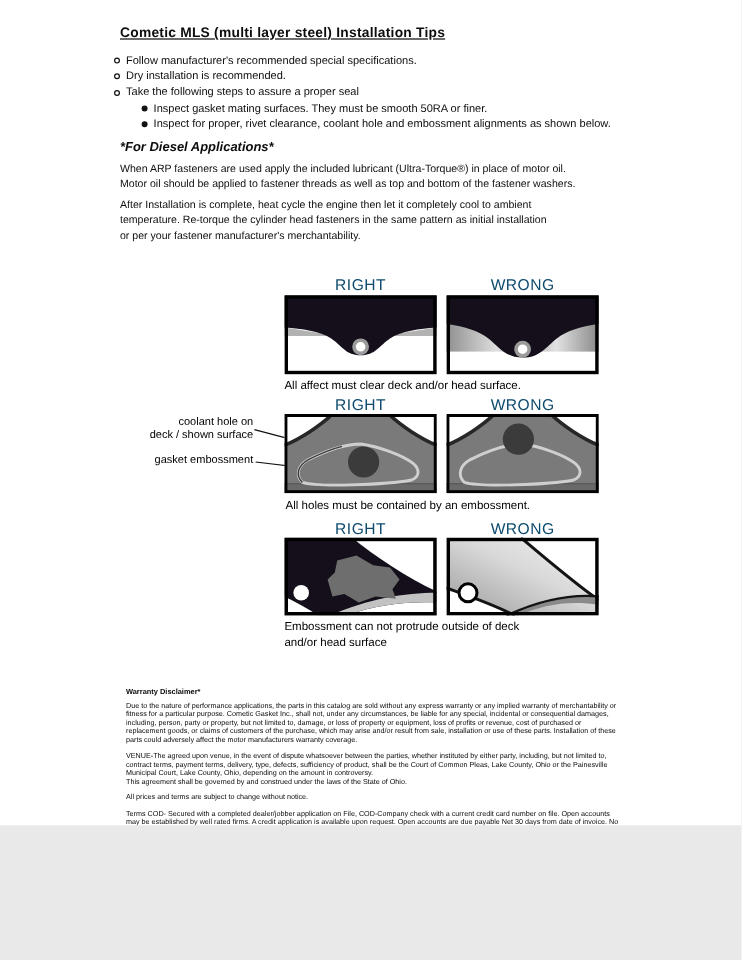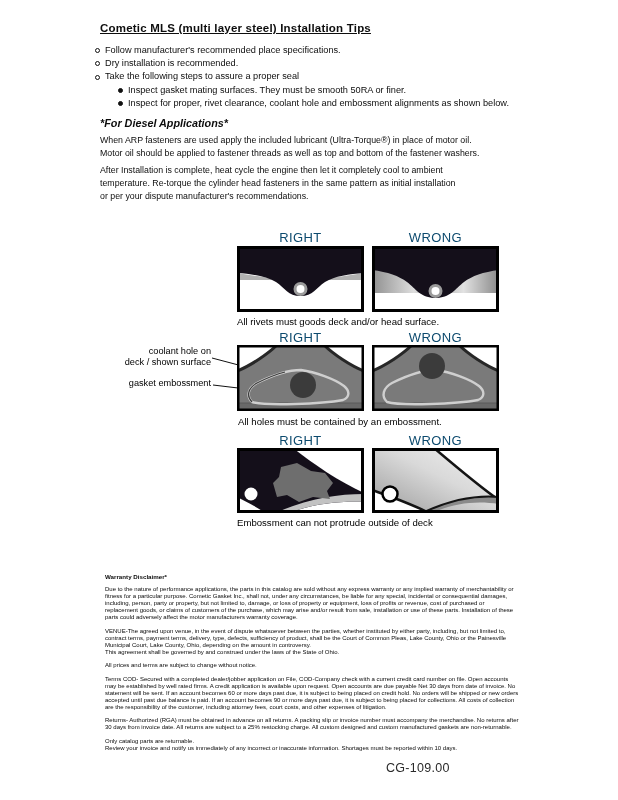--- a/index.html
+++ b/index.html
@@ -1,17 +1,17 @@
 <!DOCTYPE html>
 <html><head>
 <meta charset="utf-8">
 <style>
   html,body{margin:0;padding:0;background:#e9e9e9;}
   .page{
-    position:relative;width:618px;height:800px;margin:0 auto;background:#ffffff;
+    position:relative;width:618px;height:688px;margin:0 auto;background:#ffffff;
     font-family:"Liberation Sans", sans-serif;color:#0d0d0d;overflow:hidden;
   }
   .abs{position:absolute;}
   .title{
     left:100px;top:22px;font-size:11.5px;font-weight:bold;text-decoration:underline;
     letter-spacing:.2px;white-space:nowrap;
   }
   .tips{left:95px;top:44px;font-size:9.2px;line-height:13.2px;}
   .tip-line{white-space:nowrap;display:flex;align-items:center;}
   .dot{display:inline-block;width:3px;height:3px;border:1px solid #111;border-radius:50%;margin-right:5px;flex:0 0 auto;}
@@ -36,21 +36,21 @@
 </head>
 <body>
 
 <div class="page">
 
   <div class="abs title">Cometic MLS (multi layer steel) Installation Tips</div>
 
   <div class="abs tips">
     <div class="tip-line">
       <span class="dot"></span>
-      <span>Follow manufacturer's recommended place specifications.</span>
+      <span>Follow manufacturer's recommended special specifications.</span>
     </div>
     <div class="tip-line">
       <span class="dot"></span>
       <span>Dry installation is recommended.</span>
     </div>
     <div class="tip-line">
       <span class="dot"></span>
       <span>Take the following steps to assure a proper seal</span>
     </div>
     <div class="tip-line sub">
@@ -64,21 +64,21 @@
   </div>
 
   <div class="abs diesel-h">*For Diesel Applications*</div>
   <div class="abs para p1">
     <div>When ARP fasteners are used apply the included lubricant (Ultra-Torque®) in place of motor oil.</div>
     <div>Motor oil should be applied to fastener threads as well as top and bottom of the fastener washers.</div>
   </div>
   <div class="abs para p2">
     <div>After Installation is complete, heat cycle the engine then let it completely cool to ambient</div>
     <div>temperature. Re-torque the cylinder head fasteners in the same pattern as initial installation</div>
-    <div>or per your dispute manufacturer's recommendations.</div>
+    <div>or per your fastener manufacturer's merchantability.</div>
   </div>
 
   <div class="abs dlab" style="left:237px;top:230px;">RIGHT</div>
   <div class="abs dlab" style="left:372px;top:230px;">WRONG</div>
 
   <svg class="abs" style="left:237px;top:246px;" width="127" height="66" viewBox="0 0 127 66">
     <rect x="0" y="0" width="127" height="66" fill="#ffffff"></rect>
     <polygon points="0,27 46,34 0,34" fill="#b2b2b2"></polygon>
     <polygon points="127,27 81,34 127,34" fill="#b2b2b2"></polygon>
     <path d="M0,0 H127 V27 C112,28 98,30 88,36 C79,42 76,50 63.5,50 C51,50 48,42 39,36 C29,30 15,28 0,27 Z" fill="#140f1a"></path>
@@ -96,21 +96,21 @@
         <stop offset="1" stop-color="#898989"></stop>
       </linearGradient>
     </defs>
     <rect x="0" y="0" width="127" height="66" fill="#ffffff"></rect>
     <rect x="0" y="24" width="127" height="23" fill="url(#g1)"></rect>
     <path d="M0,0 H127 V24 C111,26 100,30 92,36 C83,43 78,52 63.5,52 C49,52 44,43 35,36 C27,30 16,26 0,24 Z" fill="#140f1a"></path>
     <circle cx="63.5" cy="45" r="5.5" fill="#ffffff" stroke="#9b9b9b" stroke-width="3"></circle>
     <rect x="1.5" y="1.5" width="124" height="63" fill="none" stroke="#000000" stroke-width="3"></rect>
   </svg>
 
-  <div class="abs cap" style="left:237px;top:315px;">All rivets must goods deck and/or head surface.</div>
+  <div class="abs cap" style="left:237px;top:315px;">All affect must clear deck and/or head surface.</div>
 
   <div class="abs dlab" style="left:237px;top:330px;">RIGHT</div>
   <div class="abs dlab" style="left:372px;top:330px;">WRONG</div>
 
   <div class="abs callout" style="left:95px;top:346px;">
     <div>coolant hole on</div>
     <div>deck / shown surface</div>
   </div>
   <div class="abs callout" style="left:95px;top:378px;">gasket embossment</div>
 
@@ -176,20 +176,21 @@
     <path d="M62,0 C88,22 112,42 127,52" fill="none" stroke="#141414" stroke-width="2.5"></path>
     <path d="M0,42 C14,47 38,55 57,65" fill="none" stroke="#141414" stroke-width="2.5"></path>
     <path d="M50,65 C80,51 105,47 127,49 L127,56 C102,52 80,56 60,65 Z" fill="#8a8a8a"></path>
     <path d="M50,65 C80,51 105,47 127,49" fill="none" stroke="#141414" stroke-width="2"></path>
     <circle cx="18" cy="46" r="7.5" fill="#ffffff" stroke="#000000" stroke-width="2.5"></circle>
     <rect x="1.5" y="1.5" width="124" height="62" fill="none" stroke="#000000" stroke-width="3"></rect>
   </svg>
 
   <div class="abs cap" style="left:237px;top:516px;">
     <div>Embossment can not protrude outside of deck</div>
+    <div>and/or head surface</div>
   </div>
 
   <div class="abs disc">
     <div class="disc-h">Warranty Disclaimer*</div>
     <p>Due to the nature of performance applications, the parts in this catalog are sold without any express warranty or any implied warranty of merchantability or fitness for a particular purpose.  Cometic Gasket Inc., shall not, under any circumstances, be liable for any special, incidental or consequential damages, including, person, party or property, but not limited to, damage, or loss of property or equipment, loss of profits or revenue, cost of purchased or replacement goods, or claims of customers of the purchase, which may arise and/or result from sale, installation or use of these parts.  Installation of these parts could adversely affect the motor manufacturers warranty coverage.</p>
     <p class="tight">VENUE-The agreed upon venue, in the event of dispute whatsoever between the parties, whether instituted by either party, including, but not limited to, contract terms, payment terms, delivery, type, defects, sufficiency of product, shall be the Court of Common Pleas, Lake County, Ohio or the Painesville Municipal Court, Lake County, Ohio, depending on the amount in controversy.</p>
     <p>This agreement shall be governed by and construed under the laws of the State of Ohio.</p>
     <p>All prices and terms are subject to change without notice.</p>
     <p>Terms COD- Secured with a completed dealer/jobber application on File, COD-Company check with a current credit card number on file.  Open accounts may be established by well rated firms.  A credit application is available upon request.  Open accounts are due payable Net 30 days from date of invoice.  No statement will be sent.  If an account becomes 60 or more days past due, it is subject to being placed on credit hold.  No orders will be shipped or new orders accepted until past due balance is paid.  If an account becomes 90 or more days past due, it is subject to being placed for collections.  All costs of collection are the responsibility of the customer, including attorney fees, court costs, and other expenses of litigation.</p>
     <p>Returns- Authorized (RGA) must be obtained in advance on all returns.  A packing slip or invoice number must accompany the merchandise.  No returns after 30 days from invoice date.  All returns are subject to a 25% restocking charge.  All custom designed and custom manufactured gaskets are non-returnable.</p>

